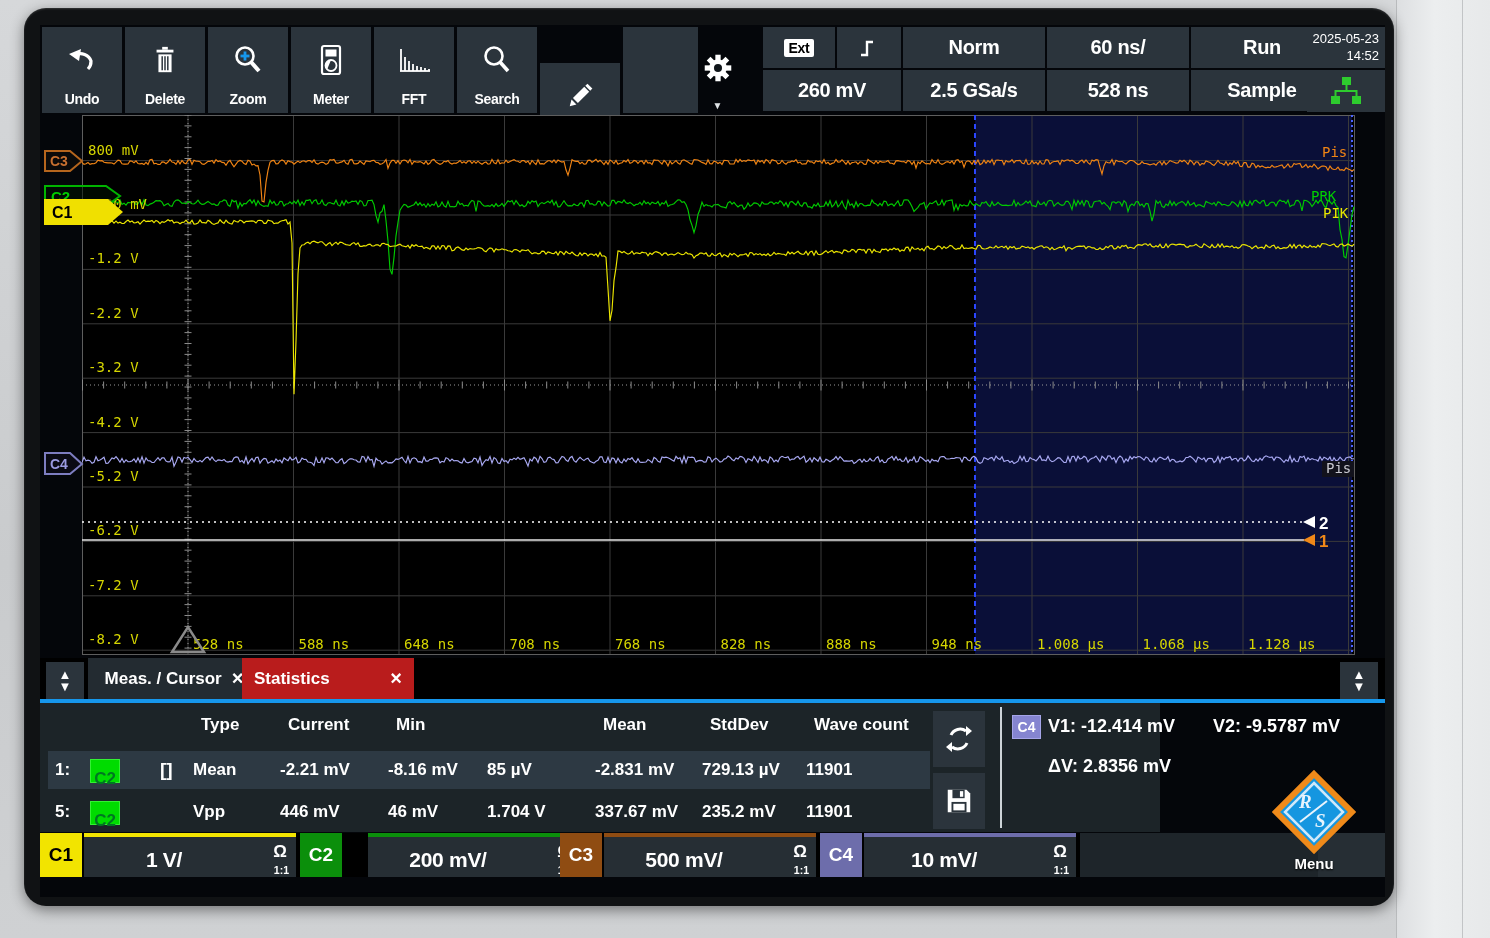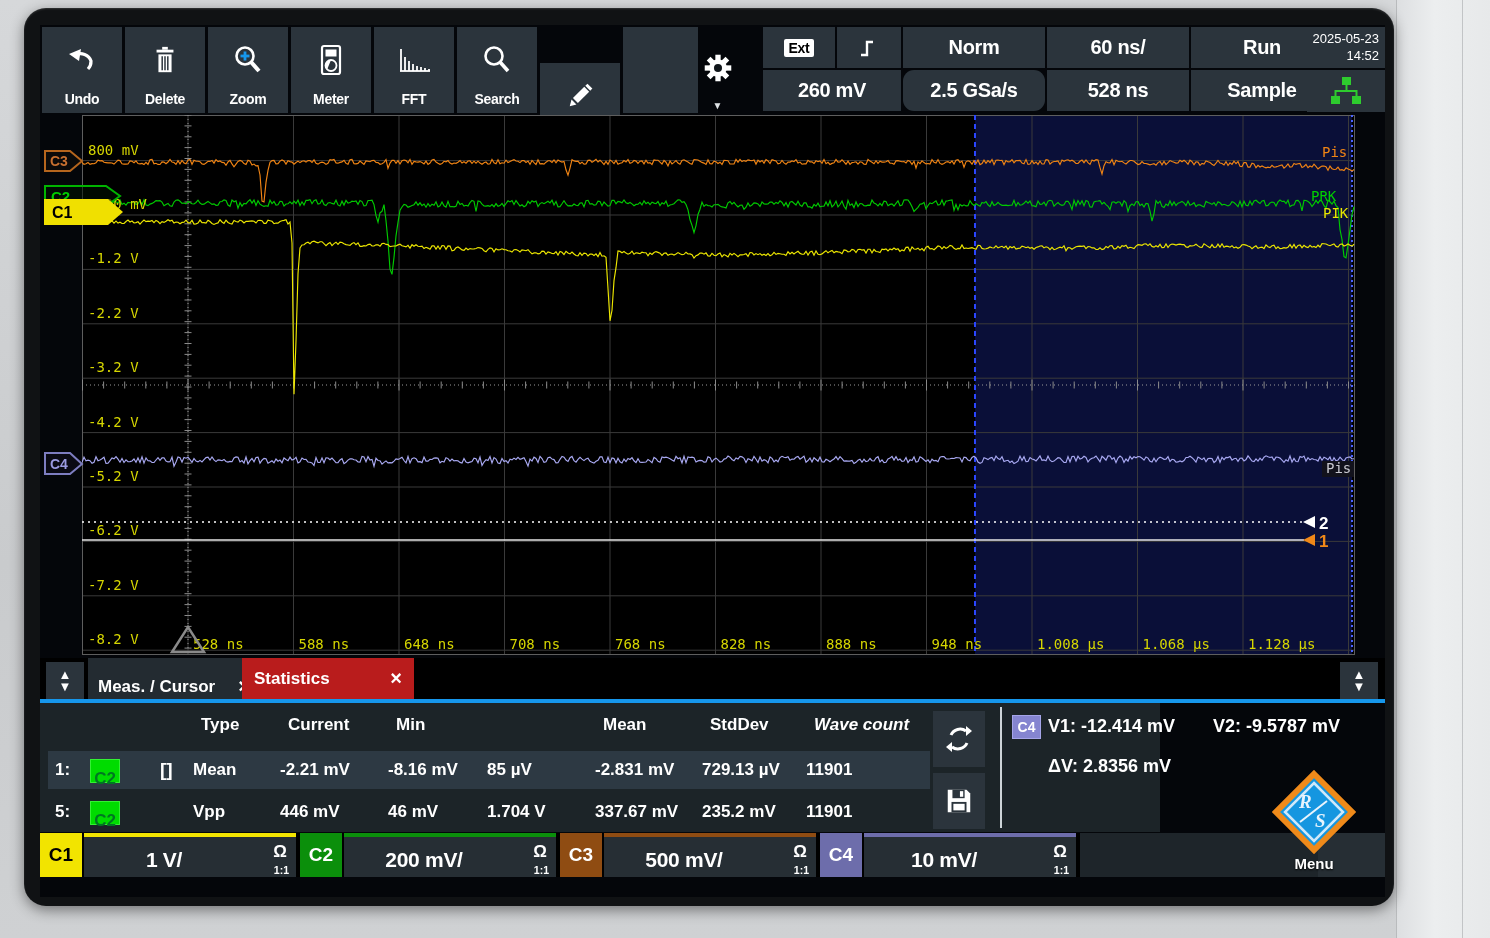--- a/index.html
+++ b/index.html
@@ -26,21 +26,21 @@
            font-size:13px;text-align:right;padding:4px 6px 0 0;box-sizing:border-box;line-height:1.3;}
   #network-cell{position:absolute;left:1307px;top:70px;width:78px;height:42px;background:#2b343c;display:flex;align-items:center;justify-content:center;}
   
   #plot-wrap{position:absolute;left:82px;top:115px;width:1273px;height:540px;}
   .ch-marker{position:absolute;}
   
   #tabbar{position:absolute;left:40px;top:658px;width:1345px;height:45px;background:#000;}
   .scrollbtn{position:absolute;top:4px;width:38px;height:37px;background:#2b343c;display:flex;flex-direction:column;
              align-items:center;justify-content:center;color:#fff;font-size:13px;line-height:.85;cursor:pointer;}
   .tab{position:absolute;top:0;height:41px;color:#fff;font-size:17px;font-weight:700;display:flex;align-items:center;cursor:pointer;}
-  #tab-meas{left:48px;width:152px;background:#232b31;padding:8px 10px;justify-content:space-between;gap:10px;}
+  #tab-meas{left:48px;width:152px;background:#232b31;padding:0 10px;justify-content:center;gap:10px;}
   #tab-stats{left:202px;width:148px;background:#b91c1c;padding:0 12px;justify-content:space-between;}
   .tab-x{font-size:20px;font-weight:700;}
   #tab-underline{position:absolute;left:0;top:41px;width:100%;height:4px;background:#1697ec;}
   
   #results{position:absolute;left:40px;top:703px;width:1120px;height:129px;background:#1c2428;color:#fff;}
   #stats-table{position:absolute;left:0;top:0;width:900px;height:129px;}
   .hdr{position:absolute;top:12px;font-size:17px;font-weight:700;}
   .srow{position:absolute;left:8px;width:882px;height:38px;}
   .srow span{position:absolute;font-size:17px;font-weight:700;line-height:38px;}
   .c2badge{position:absolute;top:8px;width:28px;height:22px;background:#00dc00;border:1px solid #34f034;color:#072;
@@ -182,21 +182,21 @@
   </div>
   <div class="st-cell" style="left:809px;top:27px;width:64px;">
     <svg width="26" height="26" viewBox="0 0 26 26">
       <path d="M5,20 h6 v-13 h6" stroke="#fff" stroke-width="2.4" fill="none"></path>
     </svg>
   </div>
   <div class="st-cell" style="left:875px;top:27px;width:142px;">Norm</div>
   <div class="st-cell" style="left:1019px;top:27px;width:142px;">60 ns/</div>
   <div class="st-cell" style="left:1163px;top:27px;width:142px;">Run</div>
   <div class="st-cell" style="left:735px;top:70px;width:138px;">260 mV</div>
-  <div class="st-cell" style="left:875px;top:70px;width:142px;border-radius:11px;">2.5 GSa/s</div>
+  <div class="st-cell" style="left:875px;top:70px;width:142px;">2.5 GSa/s</div>
   <div class="st-cell" style="left:1019px;top:70px;width:142px;">528 ns</div>
   <div class="st-cell" style="left:1163px;top:70px;width:142px;">Sample</div>
   <div id="datetime-cell">
     <div>2025-05-23</div>
     <div>14:52</div>
   </div>
   <div id="network-cell">
     <svg width="34" height="30" viewBox="0 0 34 30">
       <g fill="#2ecc2e">
         <rect x="13" y="1" width="9" height="8"></rect>
@@ -331,21 +331,21 @@
   </div>
 
   <div id="results">
     <div id="stats-table">
         <span class="hdr" style="left:161px;">Type</span>
         <span class="hdr" style="left:248px;">Current</span>
         <span class="hdr" style="left:356px;">Min</span>
         <span class="hdr" style="left:455px;margin-top:36px;">Max</span>
         <span class="hdr" style="left:563px;">Mean</span>
         <span class="hdr" style="left:670px;">StdDev</span>
-        <span class="hdr" style="left:774px;font-style:italic;">Wave count</span>
+        <span class="hdr" style="left:774px;">Wave count</span>
         <div class="srow" style="top:48px;background:#2d3943;">
           <span style="left:7px;">1:</span>
           <span class="c2badge" style="left:42px;">C2</span>
           <span style="left:112px;font-size:19px;">[]</span>
           <span style="left:145px;">Mean</span>
           <span style="left:232px;">-2.21 mV</span>
           <span style="left:340px;">-8.16 mV</span>
           <span style="left:439px;">85 µV</span>
           <span style="left:547px;">-2.831 mV</span>
           <span style="left:654px;">729.13 µV</span>
@@ -400,21 +400,21 @@
         <div class="chblock" style="left:0px;">
           <div class="chbadge" style="background:#f2e400;color:#000;">C1</div>
           <div class="chpanel" style="border-top-color:#f2e400;">
             <span class="chscale">1 V/</span>
             <span class="chohm">Ω</span>
             <span class="chprobe">1:1</span>
           </div>
         </div>
         <div class="chblock" style="left:260px;">
           <div class="chbadge" style="background:#0b8f0b;color:#fff;">C2</div>
-          <div class="chpanel" style="border-top-color:#0b8f0b;">
+          <div class="chpanel" style="border-top-color:#0b8f0b;margin-left:24px;">
             <span class="chscale">200 mV/</span>
             <span class="chohm">Ω</span>
             <span class="chprobe">1:1</span>
           </div>
         </div>
         <div class="chblock" style="left:520px;">
           <div class="chbadge" style="background:#8f4c12;color:#fff;">C3</div>
           <div class="chpanel" style="border-top-color:#8f4c12;">
             <span class="chscale">500 mV/</span>
             <span class="chohm">Ω</span>

